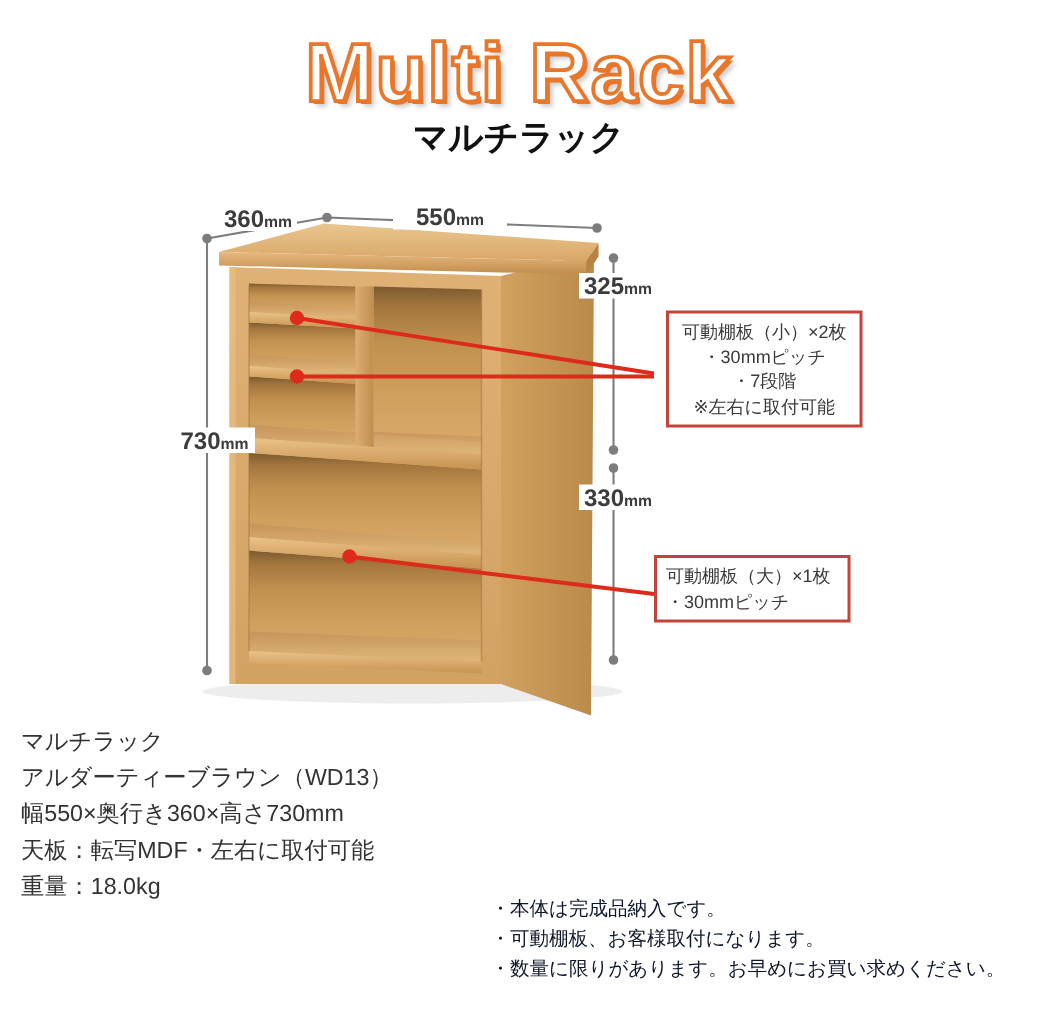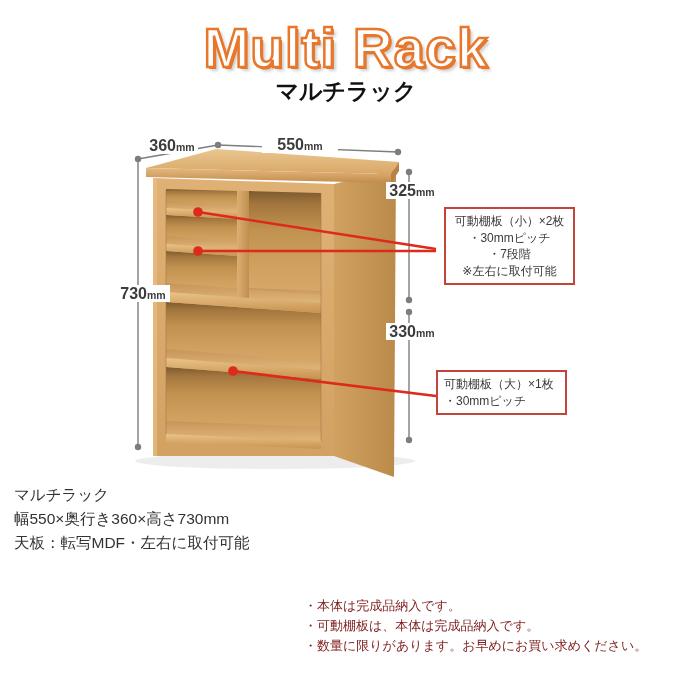--- a/index.html
+++ b/index.html
@@ -30,22 +30,22 @@
     white-space:nowrap;
   }
   .callout-small{left:444px;top:207px;text-align:center;}
   .callout-large{left:436px;top:370px;}
   
   .specs{
     position:absolute;left:14px;top:483px;
     font-size:15.5px;line-height:24.2px;color:#333;white-space:nowrap;
   }
   .notes{
-    position:absolute;left:304px;top:596px;
-    font-size:13px;line-height:19.8px;color:#7f1d1d;white-space:nowrap;
+    position:absolute;left:327px;top:596px;
+    font-size:13px;line-height:19.8px;color:#0f172a;white-space:nowrap;
   }
 </style>
 </head>
 <body>
 
 <div class="page">
 
   <div class="hdr">
     <h1 class="title-en">Multi Rack</h1>
     <div class="title-ja">マルチラック</div>
@@ -195,23 +195,25 @@
     <div>・7段階</div>
     <div>※左右に取付可能</div>
   </div>
   <div class="callout callout-large">
     <div>可動棚板（大）×1枚</div>
     <div>・30mmピッチ</div>
   </div>
 
   <div class="specs">
     <div>マルチラック</div>
+    <div>アルダーティーブラウン（WD13）</div>
     <div>幅550×奥行き360×高さ730mm</div>
     <div>天板：転写MDF・左右に取付可能</div>
+    <div>重量：18.0kg</div>
   </div>
 
   <div class="notes">
     <div>・本体は完成品納入です。</div>
-    <div>・可動棚板は、本体は完成品納入です。</div>
+    <div>・可動棚板、お客様取付になります。</div>
     <div>・数量に限りがあります。お早めにお買い求めください。</div>
   </div>
 
 </div>
 
 </body></html>

